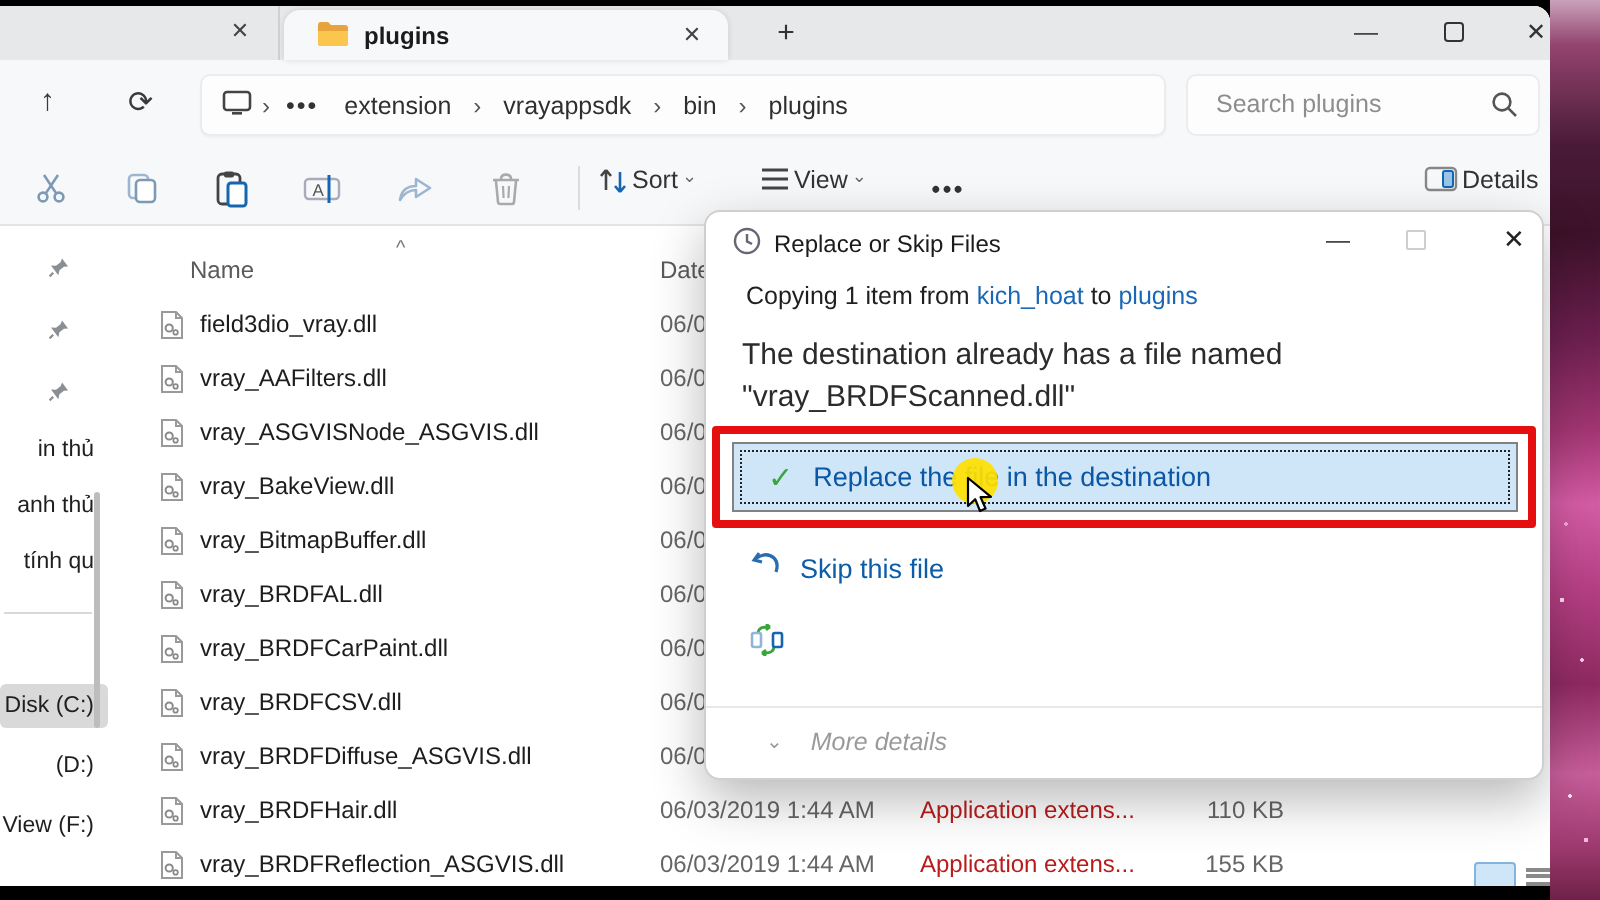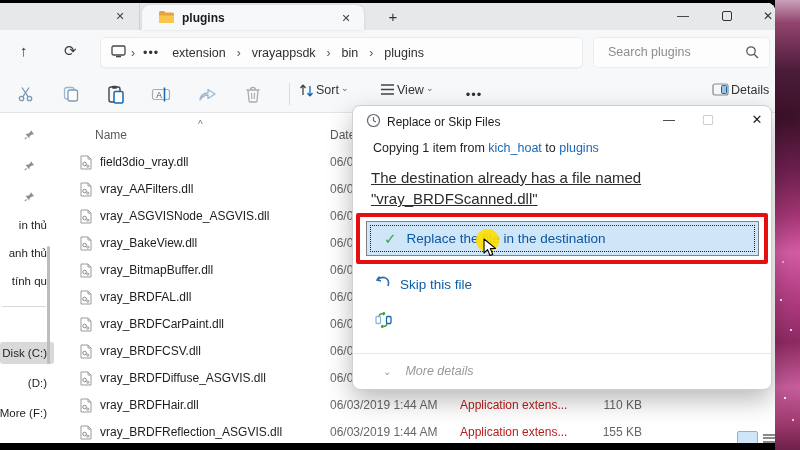--- a/index.html
+++ b/index.html
@@ -92,21 +92,21 @@
   
   .dialog { position:absolute; left:352px; top:105px; width:420px; height:285px; background:#fff;
     border:1px solid #cfcfcf; border-radius:8px; box-shadow:0 10px 26px rgba(0,0,0,.28); z-index:20; }
   .dlg-title-text { position:absolute; left:34px; top:9px; font-size:12px; color:#1b1b1b; }
   .dlg-clock { position:absolute; left:13px; top:7px; }
   .dlg-min { position:absolute; left:302px; top:5px; width:28px; height:18px; text-align:center; font-size:12px; color:#333; line-height:18px; }
   .dlg-max { position:absolute; left:350px; top:9px; width:10px; height:10px; border:1.2px solid #cfcfcf; border-radius:1px; }
   .dlg-close { position:absolute; left:390px; top:5px; width:28px; height:18px; text-align:center; font-size:13px; color:#222; line-height:18px; }
   .dlg-copyline { position:absolute; left:20px; top:35px; font-size:12.5px; color:#1f1f1f; }
   .dlg-link { color:#1a68b5; }
-  .dlg-msg { position:absolute; left:18px; top:61px; font-size:15px; line-height:21px; color:#2b2b2b; width:390px;text-decoration:underline; }
+  .dlg-msg { position:absolute; left:18px; top:61px; font-size:15px; line-height:21px; color:#2b2b2b; width:390px; }
   .anno-red { position:absolute; left:3px; top:107px; width:412px; height:51px; border:4px solid #e60f0f; border-radius:2px; z-index:5; }
   .btn-replace { position:absolute; left:13px; top:115px; width:393px; height:35px; background:#cfe6f8;
     border:1px solid #828282; outline:1px dotted #222; outline-offset:-5px; display:flex; align-items:center; }
   .btn-check { margin-left:17px; color:#3aa43d; font-size:15px; font-weight:bold; }
   .btn-replace-label { margin-left:10px; font-size:13.5px; color:#0b57a3; }
   .opt-row { position:absolute; left:22px; height:22px; display:flex; align-items:center; gap:9px; }
   .opt-skip { top:167px; } .opt-compare { top:205px; }
   .opt-label { font-size:13.5px; color:#0b5da8; }
   .dlg-hr { position:absolute; left:0; top:247px; width:100%; height:1px; background:#e8e8e8; }
   .dlg-more { position:absolute; left:30px; top:258px; display:flex; align-items:center; gap:14px; }
@@ -288,21 +288,21 @@
     <span class="sb-label">tính qu</span>
   </div>
           <div class="sb-sep" style="top: 192px;"></div>
           <div class="sb-row sb-drive-sel" style="top: 228px;">
     <span class="sb-label">Disk (C:)</span>
   </div>
           <div class="sb-row" style="top: 258px;">
     <span class="sb-label">(D:)</span>
   </div>
           <div class="sb-row" style="top: 288px;">
-    <span class="sb-label">More (F:)</span>
+    <span class="sb-label">View (F:)</span>
   </div>
         </div>
       <div class="sb-scroll"></div>
 
       <div class="list-header">
         <span class="col-name">Name</span>
         <span class="col-caret">^</span>
         <span class="col-date">Date</span>
       </div>
       <div id="file-rows">

